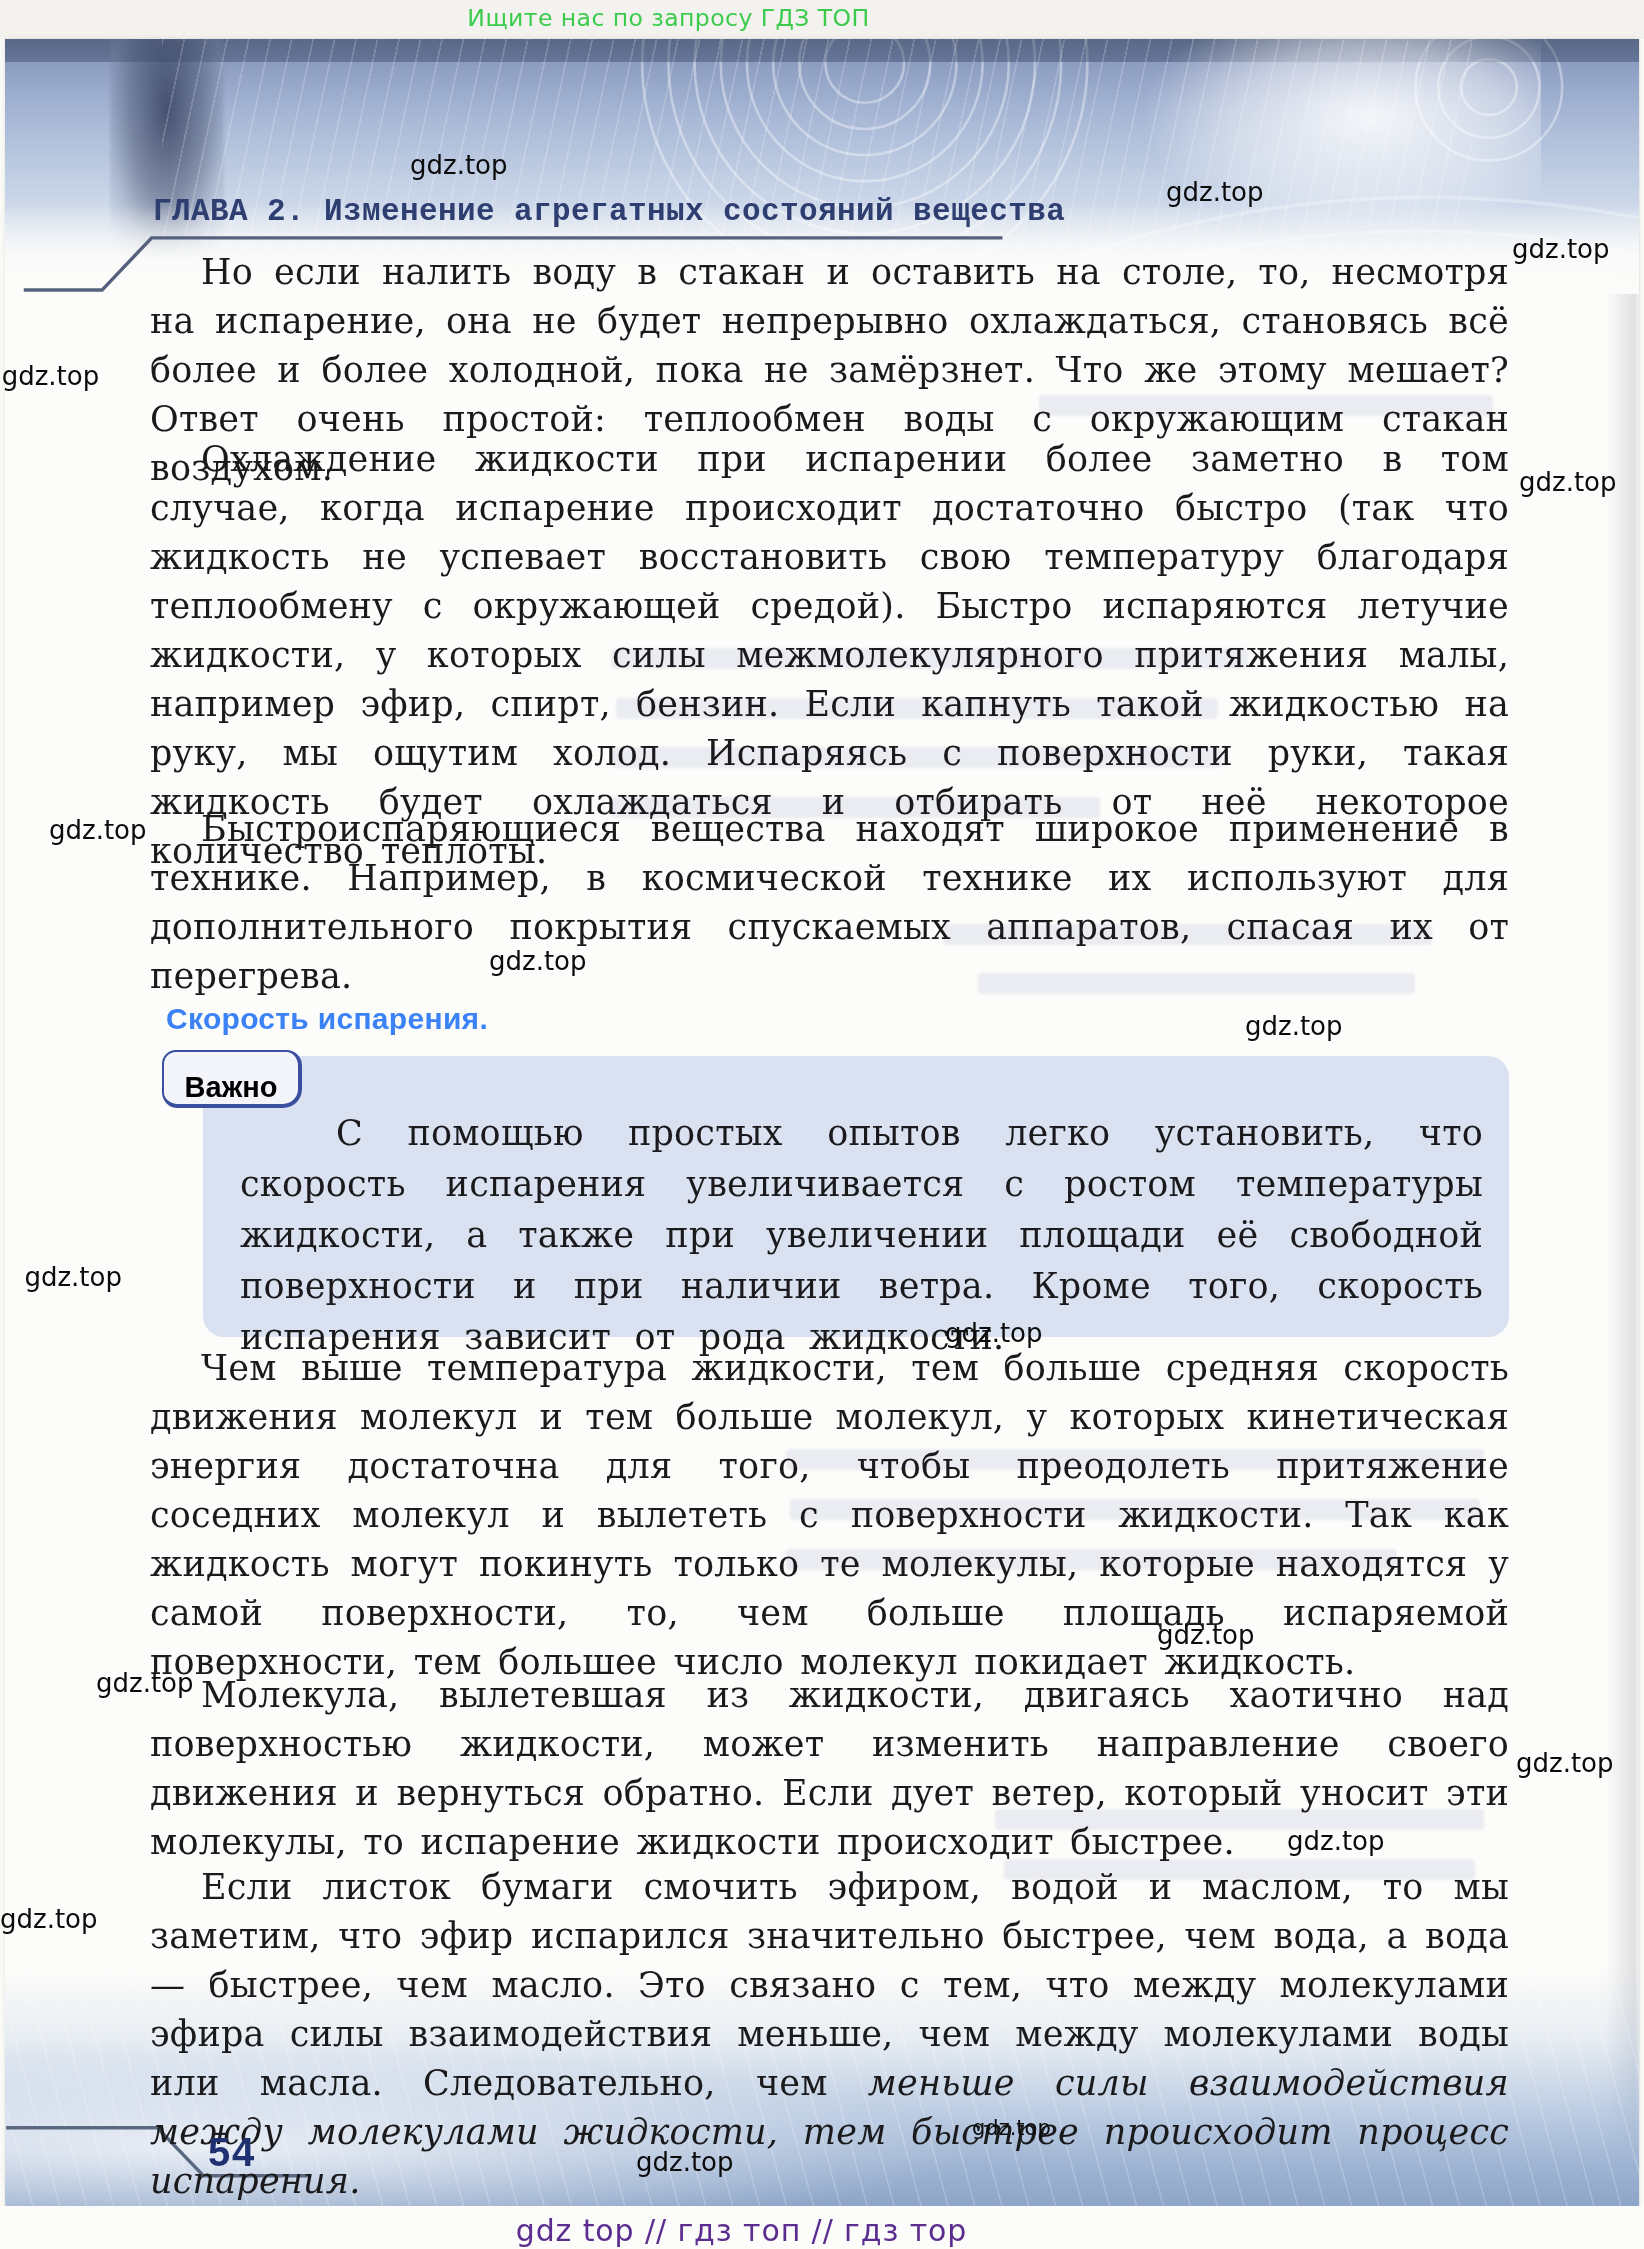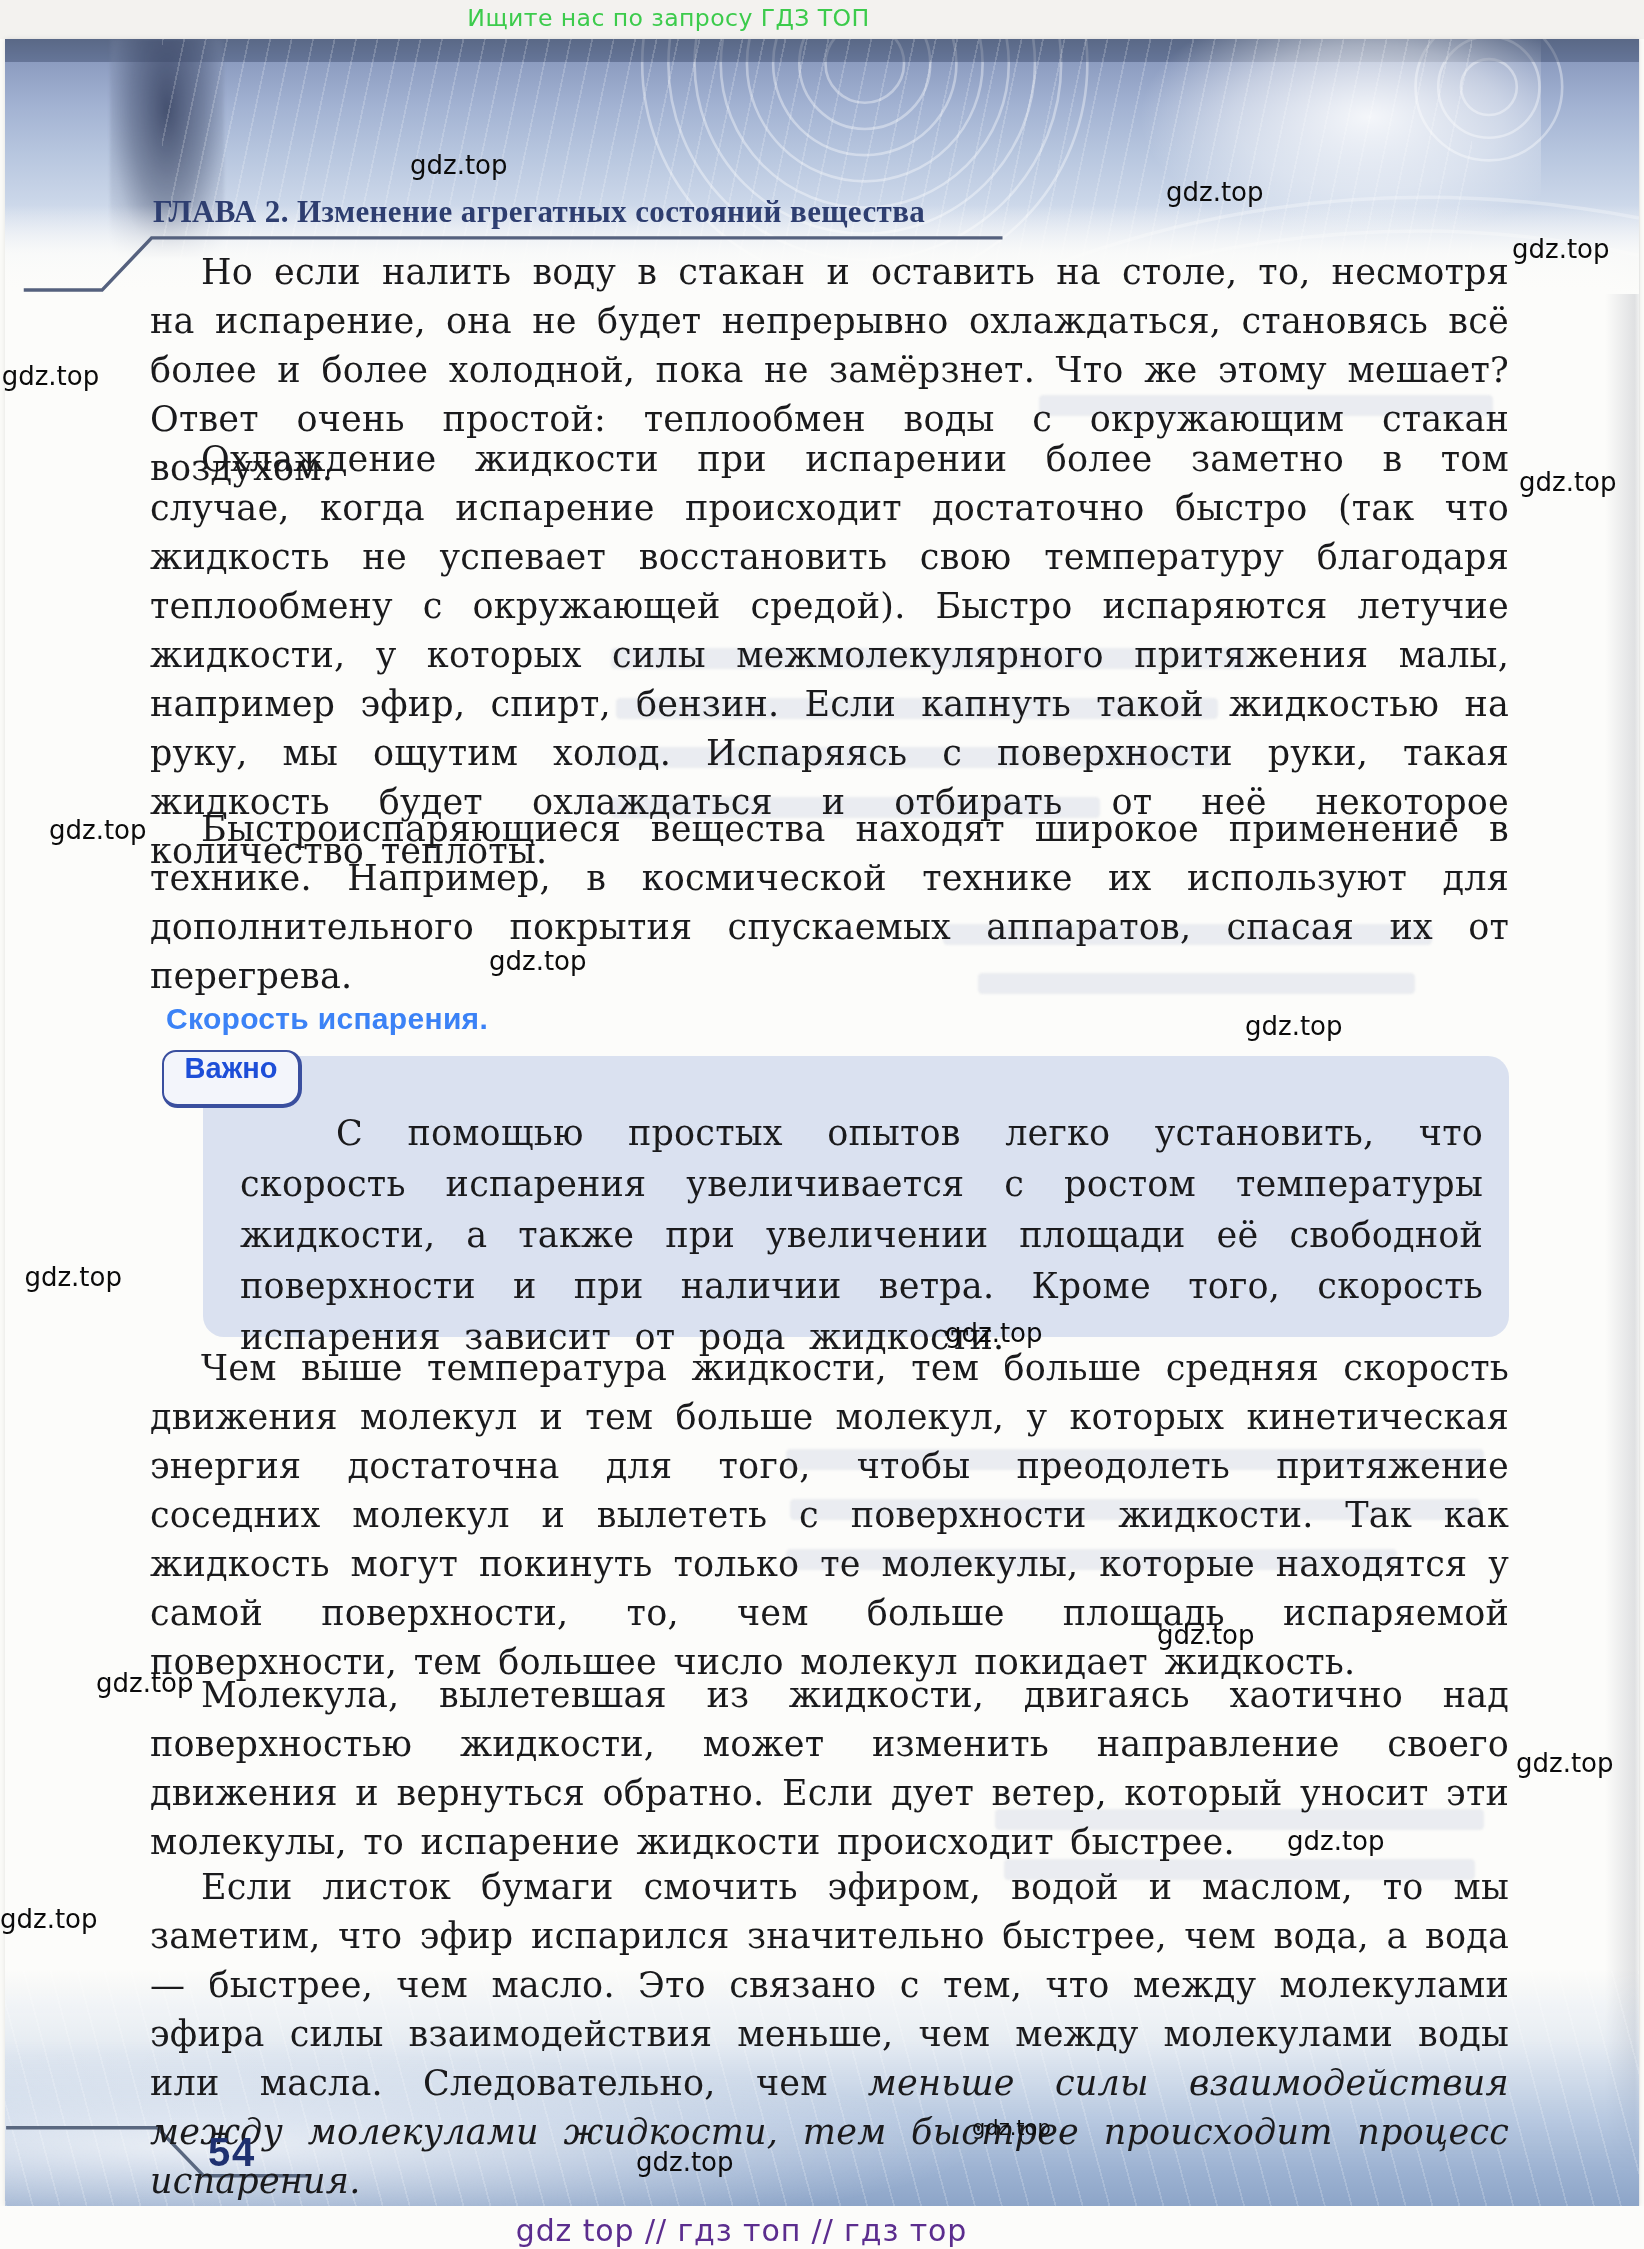--- a/index.html
+++ b/index.html
@@ -68,21 +68,21 @@
   .banner-bottom .streaks{
     position:absolute;left:0;top:0;width:1634px;height:235px;opacity:0.30;
     background:repeating-linear-gradient(75deg,rgba(255,255,255,0.6) 0 1.7px,rgba(255,255,255,0) 1.7px 26px);
   }
   
   .decor-top-line{position:absolute;left:0;top:217px;}
   .decor-bottom-line{position:absolute;left:0;top:2111px;}
   
   .chapter-heading{
     position:absolute;left:153px;top:194px;width:960px;
-    font-family:Liberation Serif, serif;
+    font-family:Liberation Mono, monospace;
     font-weight:bold;font-size:31px;color:#2e3e70;letter-spacing:0.4px;white-space:nowrap;
   }
   .para{
     position:absolute;left:150px;width:1359px;
     font-size:35px;line-height:49px;color:#1a1a1c;
     text-align:justify;text-indent:51px;
     letter-spacing:0.2px;word-spacing:5.2px;
   }
   .p1{top:248px;}
   .p2{top:435px;}
@@ -105,23 +105,23 @@
     font-size:35px;line-height:51px;color:#1a1a1c;
     text-align:justify;text-indent:96px;
     letter-spacing:0.2px;word-spacing:12.2px;margin-top:32px;
   }
   .important-tab{
     position:absolute;left:162px;top:1050px;width:140px;height:58px;
     background:#f3f5fb;
     border:2.6px solid #3a4f9f;border-right-width:4.4px;border-bottom-width:4.4px;
     border-radius:14px 15.7px 19px 15.7px;
     box-sizing:border-box;
-    display:flex;align-items:flex-start;justify-content:center;
+    display:flex;align-items:flex-end;justify-content:center;
     font-family:"Liberation Sans","DejaVu Sans",sans-serif;
-    font-weight:bold;font-size:29px;color:#1d4ed8;
+    font-weight:bold;font-size:29px;color:#000000;
     z-index:3;
   }
   .page-number{
     position:absolute;left:208px;top:2130px;z-index:6;
     font-family:Liberation Sans, sans-serif;
     font-weight:bold;font-size:40px;color:#1f3170;letter-spacing:1.7px;
   }
   
   .wm{
     position:absolute;z-index:8;

